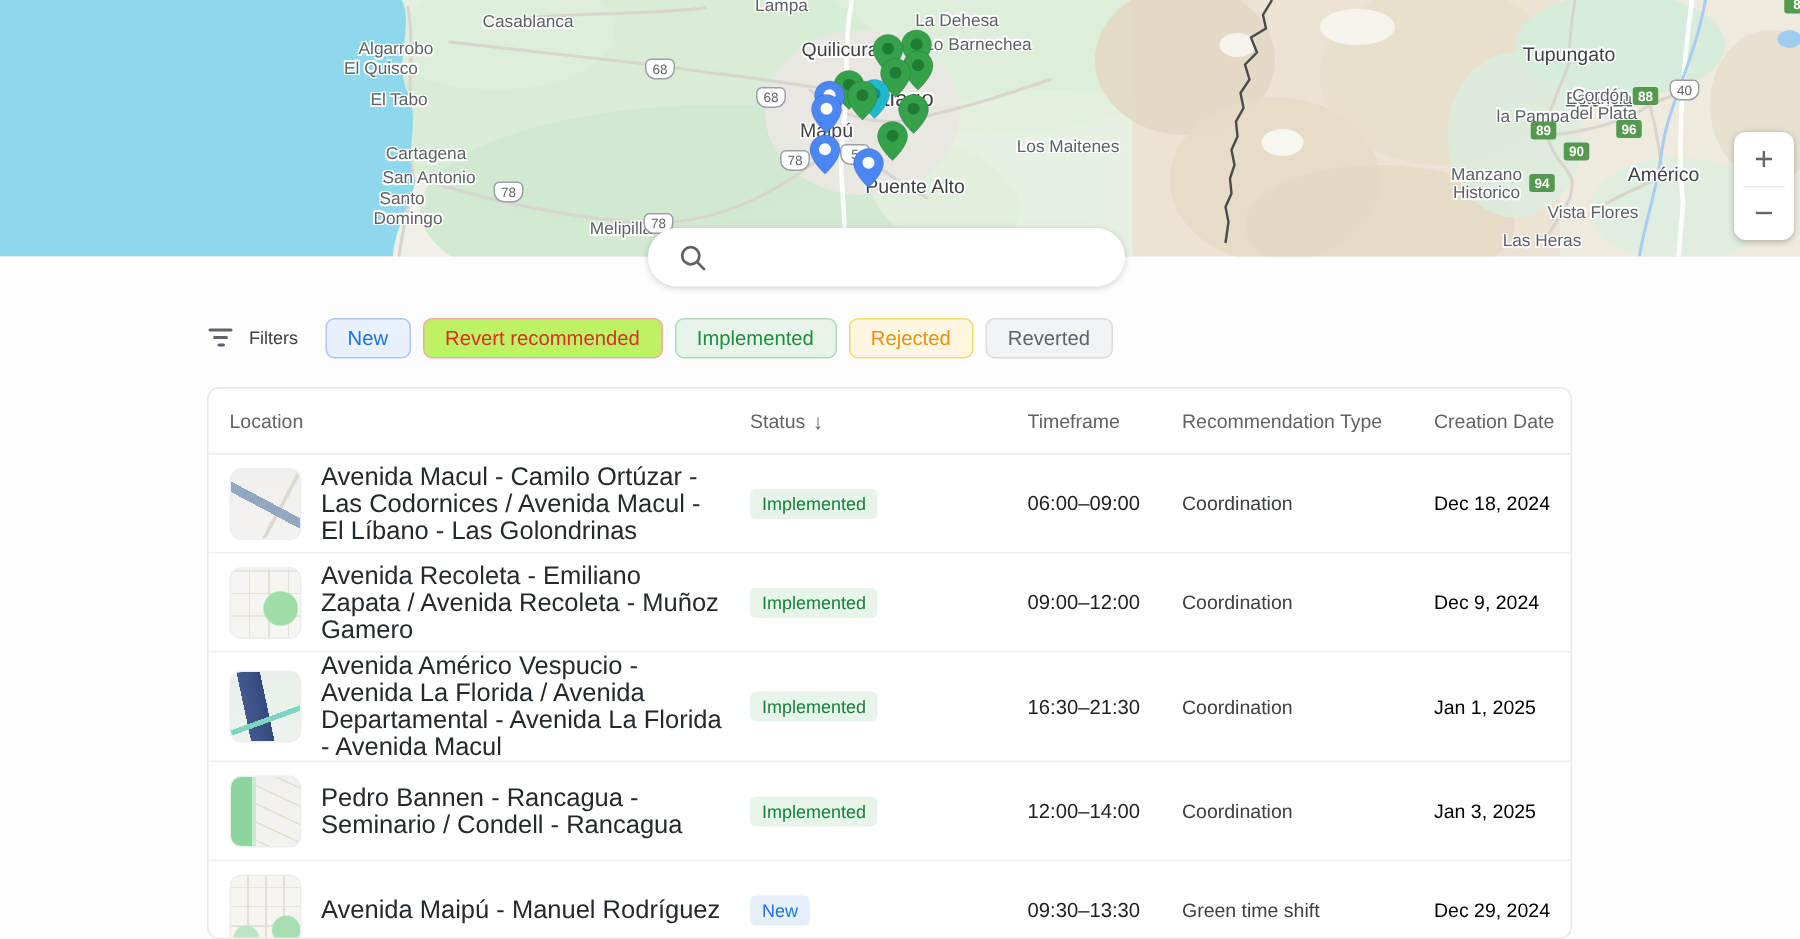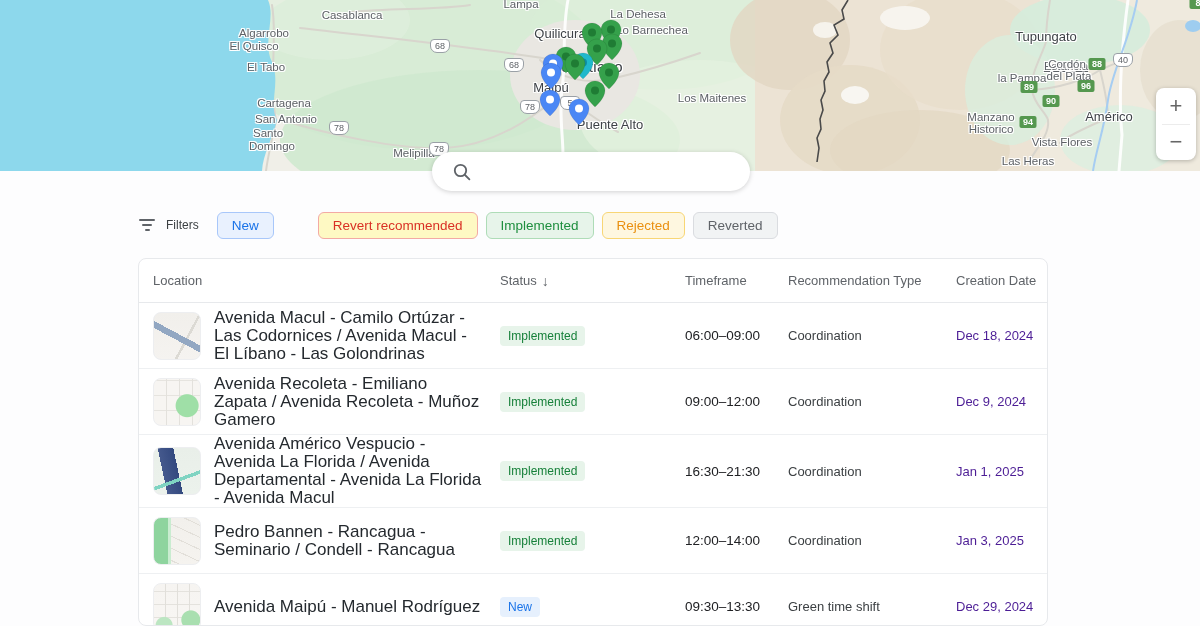--- a/index.html
+++ b/index.html
@@ -42,21 +42,21 @@
   
   .filters-row { display: flex; align-items: center; margin: 40px 0 0 138px; height: 28px; }
   .f-icon { display: inline-flex; flex-direction: column; align-items: center; gap: 3px; width: 18px; margin-right: 10px; }
   .f-icon i { display: block; height: 2px; background: #5f6368; border-radius: 1px; }
   .f-icon i:nth-child(1){ width: 16px; } .f-icon i:nth-child(2){ width: 10px; } .f-icon i:nth-child(3){ width: 5px; }
   .f-label { font-size: 12px; color: #3c4043; margin-right: 18px; }
   .chips { display: flex; gap: 8px; }
   .chip { border-radius: 6px; padding: 5px 14px; font-size: 13.5px; font-family: "Liberation Sans", sans-serif;
     cursor: pointer; border: 1px solid transparent; background: #f1f3f4; color: #5f6368; }
   .chip.v-blue   { background: #e9f1fe; color: #1a73e8; border-color: #a8c7fa; }
-  .chip.v-red    { background: #fef9c3; color: #d93025; border-color: #f3aaa4; margin-left: 36px; }
+  .chip.v-red    { background: #bef264; color: #d93025; border-color: #f3aaa4; }
   .chip.v-green  { background: #e7f4ea; color: #1e8e3e; border-color: #aedcb7; }
   .chip.v-yellow { background: #fef7e0; color: #ea9010; border-color: #f8d675; }
   .chip.v-gray   { background: #f1f3f4; color: #5f6368; border-color: #dadce0; }
 
   
   .card { position: absolute; left: 138px; top: 258px; width: 910px; height: 368px; background: #fff;
     border: 1px solid #e7e9ec; border-radius: 8px; overflow: hidden; }
   .thead { display: flex; height: 44px; align-items: center; border-bottom: 1px solid #e7e9ec; font-size: 13px; color: #5f6368; }
   .th { padding-left: 14px; }
   .col-loc  { width: 347px; flex: none; }
@@ -64,21 +64,21 @@
   .col-time { width: 103px; flex: none; }
   .col-type { width: 168px; flex: none; }
   .col-date { flex: 1; }
   .th-status { display: flex; align-items: center; gap: 5px; cursor: pointer; }
   .sort { font-size: 14px; color: #5f6368; }
   .row { display: flex; align-items: center; min-height: 66px; border-bottom: 1px solid #eef0f2; cursor: pointer; }
   .cell { padding-left: 14px; font-size: 13px; color: #3c4043; }
   .c-loc { display: flex; align-items: center; gap: 13px; }
   .loc-text { font-size: 17px; font-weight: 500; color: #24292e; line-height: 18px; max-width: 268px; }
   .c-time { font-size: 13.5px; color: #202124; }
-  .c-date { font-size: 13px; color: #4c1d95; }
+  .c-date { font-size: 13px; color: #000000; }
   .badge { display: inline-block; font-size: 12px; padding: 3px 8px; border-radius: 4px; }
   .badge.v-green { background: #e7f4ea; color: #17803a; }
   .badge.v-blue  { background: #e6f0fd; color: #1a73e8; }
 
   
   .thumb { width: 48px; height: 48px; flex: none; border-radius: 8px; border: 1px solid #edeef0; background: #f4f2ee; }
   .thumb.v-t1 { background:
     linear-gradient(28deg, transparent 44%, #92a7c2 44%, #92a7c2 54%, transparent 54%),
     linear-gradient(118deg, transparent 64%, #dcdad4 64%, #dcdad4 68%, transparent 68%),
     linear-gradient(0deg, #f5f3f0, #f1efeb); }

